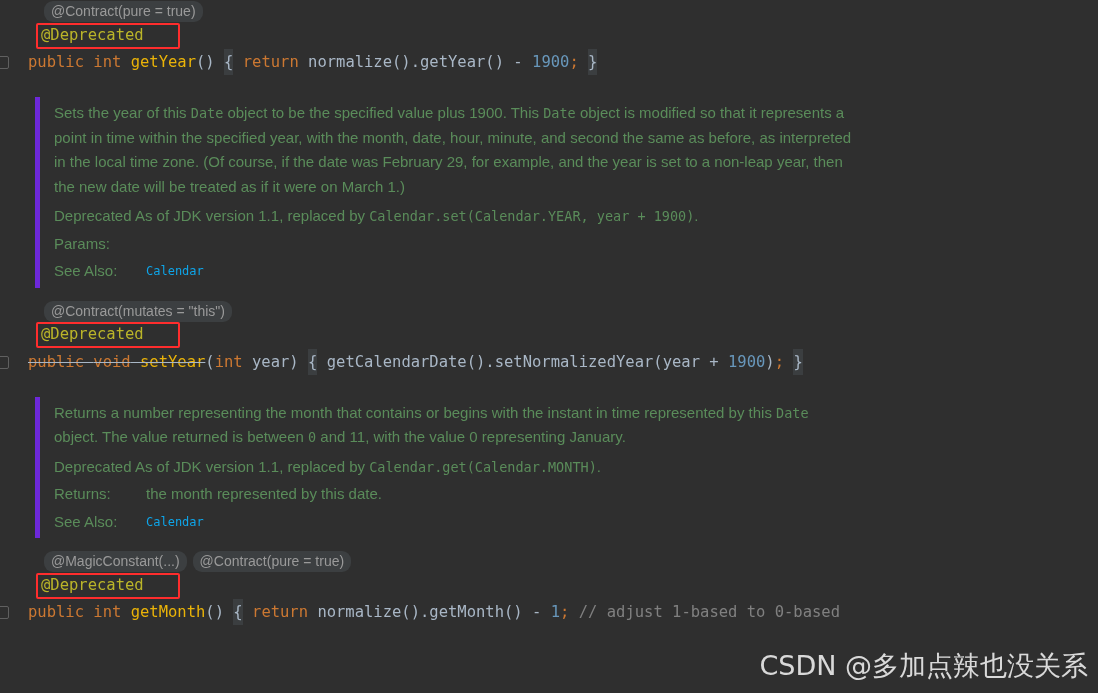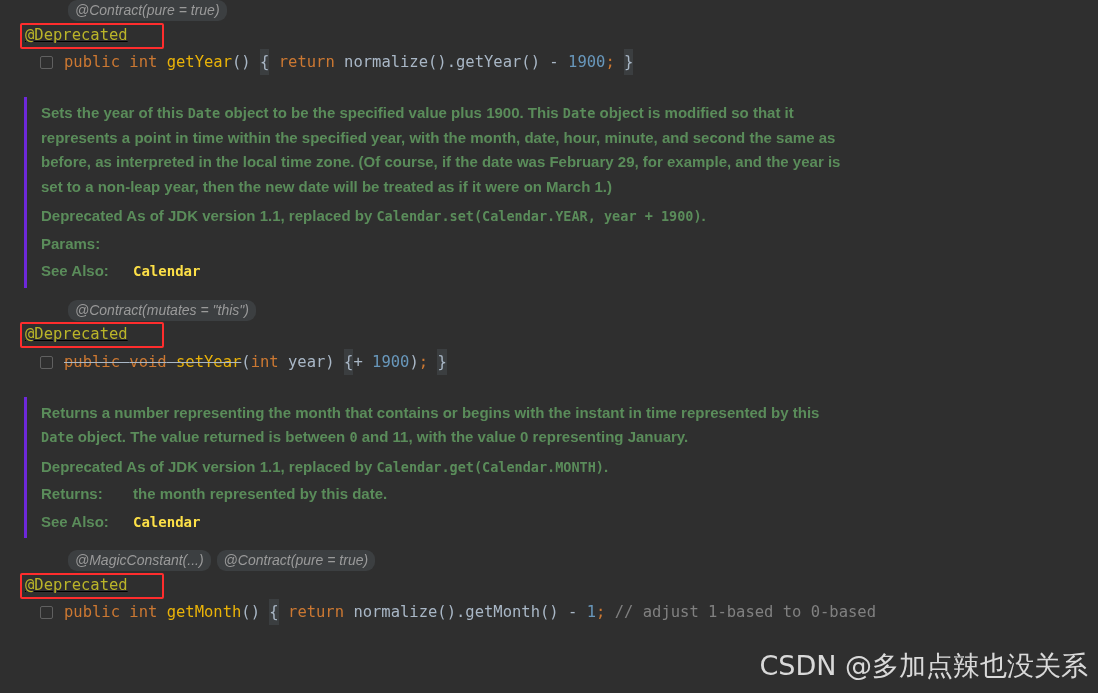--- a/index.html
+++ b/index.html
@@ -29,106 +29,102 @@
     left: -4px;
     width: 11px;
     height: 11px;
     border: 1px solid #606060;
     border-radius: 2px;
     background: #2f2f2f;
   }
 
   
   .hint-row {
-    padding-left: 68px;
+    padding-left: 44px;
     height: 22px;
     display: flex;
-    align-items: flex-start;
+    align-items: flex-end;
     gap: 6px;
-    font-style: italic;
   }
   .hint-chip {
     background: #3c3f41;
     color: #9a9a9a;
     font-size: 14px;
     line-height: 18px;
     padding: 1px 7px 2px 7px;
     border-radius: 9px;
     font-family: "Liberation Sans", sans-serif;
     white-space: nowrap;
   }
 
   
   .code-row {
-    padding-left: 20px;
+    padding-left: 28px;
     height: 26px;
     display: flex;
     align-items: center;
     font-family: "DejaVu Sans Mono", monospace;
     font-size: 15.5px;
     line-height: 26px;
     white-space: pre;
     position: relative;
-    margin-left: 44px;
   }
   .code-row .mono { white-space: pre; }
 
   .kw      { color: #cc7832; }
   .method  { color: #eab308; }
   .plain   { color: #a9b7c6; }
   .num     { color: #6897bb; }
   .comment { color: #808080; }
   .brace-hl {
     background: #3b3e40;
     color: #a9b7c6;
   }
   .strike { text-decoration: line-through; text-decoration-color: #a9b7c6; }
 
   
   .dep-row {
-    padding-left: 20px;
+    padding-left: 36px;
     height: 27px;
     display: flex;
     align-items: center;
-    text-decoration: underline;
   }
   .dep-box {
     display: inline-block;
     border: 2px solid #ff2d2d;
     border-radius: 2px;
     padding: 1px 34px 2px 3px;
     color: #bbb529;
     font-family: "DejaVu Sans Mono", monospace;
     font-size: 15.5px;
     line-height: 19px;
     background: transparent;
   }
 
   
   .doc {
-    margin-left: 24px;
-    border-left: 3px solid #6d28d9;
+    margin-left: 35px;
+    border-left: 5px solid #6d28d9;
     padding: 4px 0 4px 14px;
     color: #5a8c5a;
     font-family: "Liberation Sans", sans-serif;
     font-size: 15px;
     line-height: 24.5px;
     max-width: 800px;
-    font-weight: bold;
   }
   .doc p { margin: 0; }
   .doc .c {
     font-family: "DejaVu Sans Mono", monospace;
     font-size: 13.5px;
     color: #5a8c5a;
   }
   .doc .link {
-    color: #fde047;
-    font-family: "DejaVu Sans Mono", monospace;
-    font-size: 14px;
+    color: #0ea5e9;
+    font-family: "DejaVu Sans Mono", monospace;
+    font-size: 12px;
   }
   .doc-tag {
     display: flex;
   }
   .doc-tag .label {
     width: 92px;
     flex: 0 0 92px;
   }
   .doc-tag .value { flex: 1; }
 
@@ -212,20 +208,21 @@
     <span class="plain mono strike"> </span>
     <span class="kw mono strike">void</span>
     <span class="plain mono strike"> </span>
     <span class="method mono strike">setYear</span>
     <span class="plain mono">(</span>
     <span class="kw mono">int</span>
     <span class="plain mono"> year</span>
     <span class="plain mono">)</span>
     <span class="plain mono"> </span>
     <span class="brace-hl mono">{</span>
+    <span class="plain mono"> getCalendarDate().setNormalizedYear(year </span>
     <span class="plain mono">+</span>
     <span class="plain mono"> </span>
     <span class="num mono">1900</span>
     <span class="plain mono">)</span>
     <span class="kw mono">;</span>
     <span class="plain mono"> </span>
     <span class="brace-hl mono">}</span>
   </div>
 
   <div class="spacer-22"></div>

